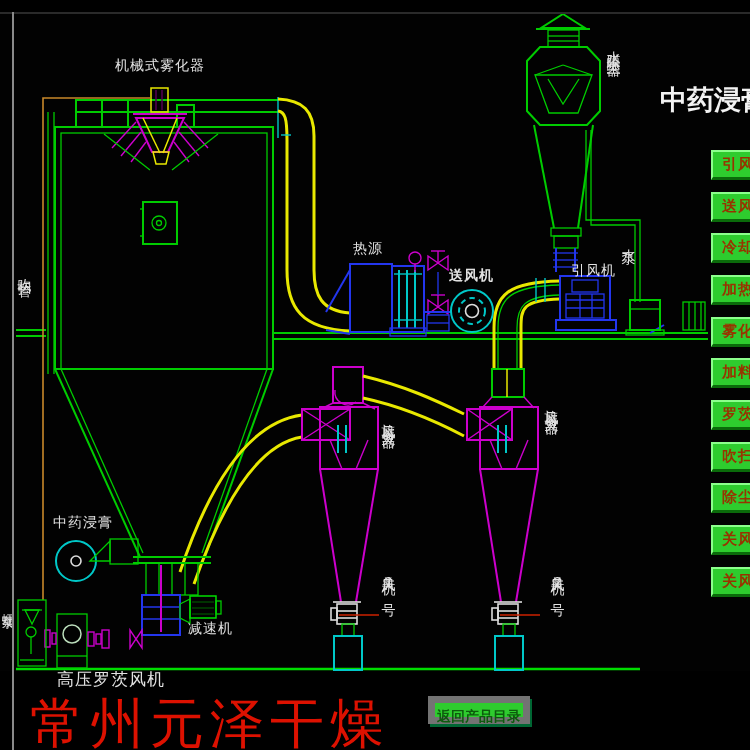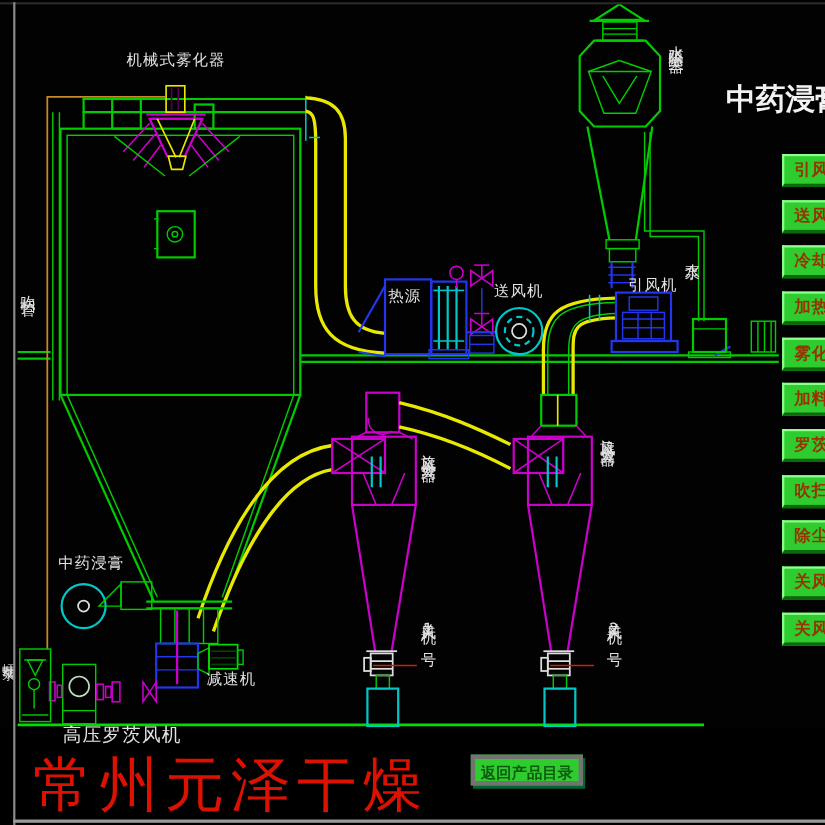--- a/index.html
+++ b/index.html
@@ -1,18 +1,18 @@
 <!DOCTYPE html>
 <html><head>
 <meta charset="utf-8">
 <style>
   html,body{margin:0;padding:0;background:#000;}
   body{position:relative;width:750px;height:750px;overflow:hidden;
        font-family:"DejaVu Sans",sans-serif;}
-  #stage{position:absolute;left:0;top:2px;width:750px;height:659px;background:#020202;}
+  #stage{position:absolute;left:0;top:12px;width:750px;height:659px;background:#020202;}
   svg{position:absolute;left:0;top:0;}
   svg *{fill:none;}
   .g{stroke:#00cc00;stroke-width:2;}
   .gt{stroke:#00cc00;stroke-width:1.3;}
   .m{stroke:#cc00cc;stroke-width:2;}
   .mt{stroke:#cc00cc;stroke-width:1.4;}
   .y{stroke:#e8e800;stroke-width:3;}
   .yt{stroke:#e8e800;stroke-width:1.5;}
   .c{stroke:#00c8c8;stroke-width:2;}
   .ct{stroke:#00c8c8;stroke-width:1.4;}
@@ -26,21 +26,21 @@
         white-space:normal;}
   .hdr{position:absolute;left:660px;top:70px;width:90px;overflow:hidden;
        color:#f2f2f2;font-size:27px;font-weight:bold;white-space:nowrap;}
   .ctl-btn{position:absolute;left:711px;width:70px;height:30px;
        background:#2ecc2e;box-sizing:border-box;
        border-top:2px solid #8cff8c;border-left:2px solid #8cff8c;
        border-bottom:3px solid #0a6a0a;border-right:3px solid #0a6a0a;
        color:#983300;font-size:15px;font-weight:bold;line-height:25px;
        padding-left:9px;letter-spacing:1px;cursor:pointer;}
   .back-btn{position:absolute;left:428px;top:684px;width:102px;height:28px;
-       background:#2ecc2e;box-sizing:border-box;border:4px solid #737373;
+       background:#2ecc2e;box-sizing:border-box;border:7px solid #737373;
        box-shadow:2px 3px 0 #063;color:#0d5c0d;font-size:14px;font-weight:bold;
        text-align:center;line-height:26px;cursor:pointer;}
   .brand{position:absolute;left:30px;top:676px;color:#dd1100;font-size:54px;
        font-family:Liberation Mono, monospace;letter-spacing:6px;white-space:nowrap;}
   .frame-left{position:absolute;left:12px;top:0;width:2px;height:750px;background:#8a8a8a;}
   .frame-bottom{position:absolute;left:12px;top:743px;width:738px;height:3px;background:#9a9a9a;}
   .frame-top{position:absolute;left:0;top:0;width:750px;height:2px;background:#2a2a2a;}
 </style>
 </head>
 <body>
@@ -333,22 +333,22 @@
     <polygon class="gt" points="25,598 39,598 32,612"></polygon>
     <circle class="gt" cx="31" cy="620" r="5"></circle>
     <line class="gt" x1="31" y1="625" x2="31" y2="642"></line>
     <line class="gt" x1="20" y1="648" x2="44" y2="648"></line>
   </g>
 </svg>
 
 <div class="lbl" style="left:115px;top:45px;">机械式雾化器</div>
 <div class="lbl vlbl" style="left:606px;top:28px;">水膜除尘器</div>
 <div class="lbl vlbl" style="left:17px;top:255px;">吹扫管</div>
-<div class="lbl" style="left:353px;top:228px;margin-top:32px;">热源</div>
-<div class="lbl" style="left:449px;top:255px;">送风机</div>
+<div class="lbl" style="left:353px;top:228px;">热源</div>
+<div class="lbl" style="left:449px;top:255px;font-weight:bold;">送风机</div>
 <div class="lbl" style="left:571px;top:250px;">引风机</div>
 <div class="lbl vlbl" style="left:621px;top:226px;">水泵</div>
 <div class="lbl vlbl" style="left:381px;top:400px;">旋风分离器</div>
 <div class="lbl vlbl" style="left:544px;top:386px;">旋风分离器</div>
 <div class="lbl" style="left:53px;top:502px;">中药浸膏</div>
 <div class="lbl" style="left:188px;top:608px;">减速机</div>
 <div class="lbl vlbl" style="left:381px;top:553px;">关风机1号</div>
 <div class="lbl vlbl" style="left:550px;top:553px;">关风机2号</div>
 <div class="lbl vlbl" style="left:0px;top:592px;font-size:12px;letter-spacing:2px;">蠕动泵</div>
 <div class="lbl" style="left:57px;top:659px;font-size:17px;">高压罗茨风机</div>

